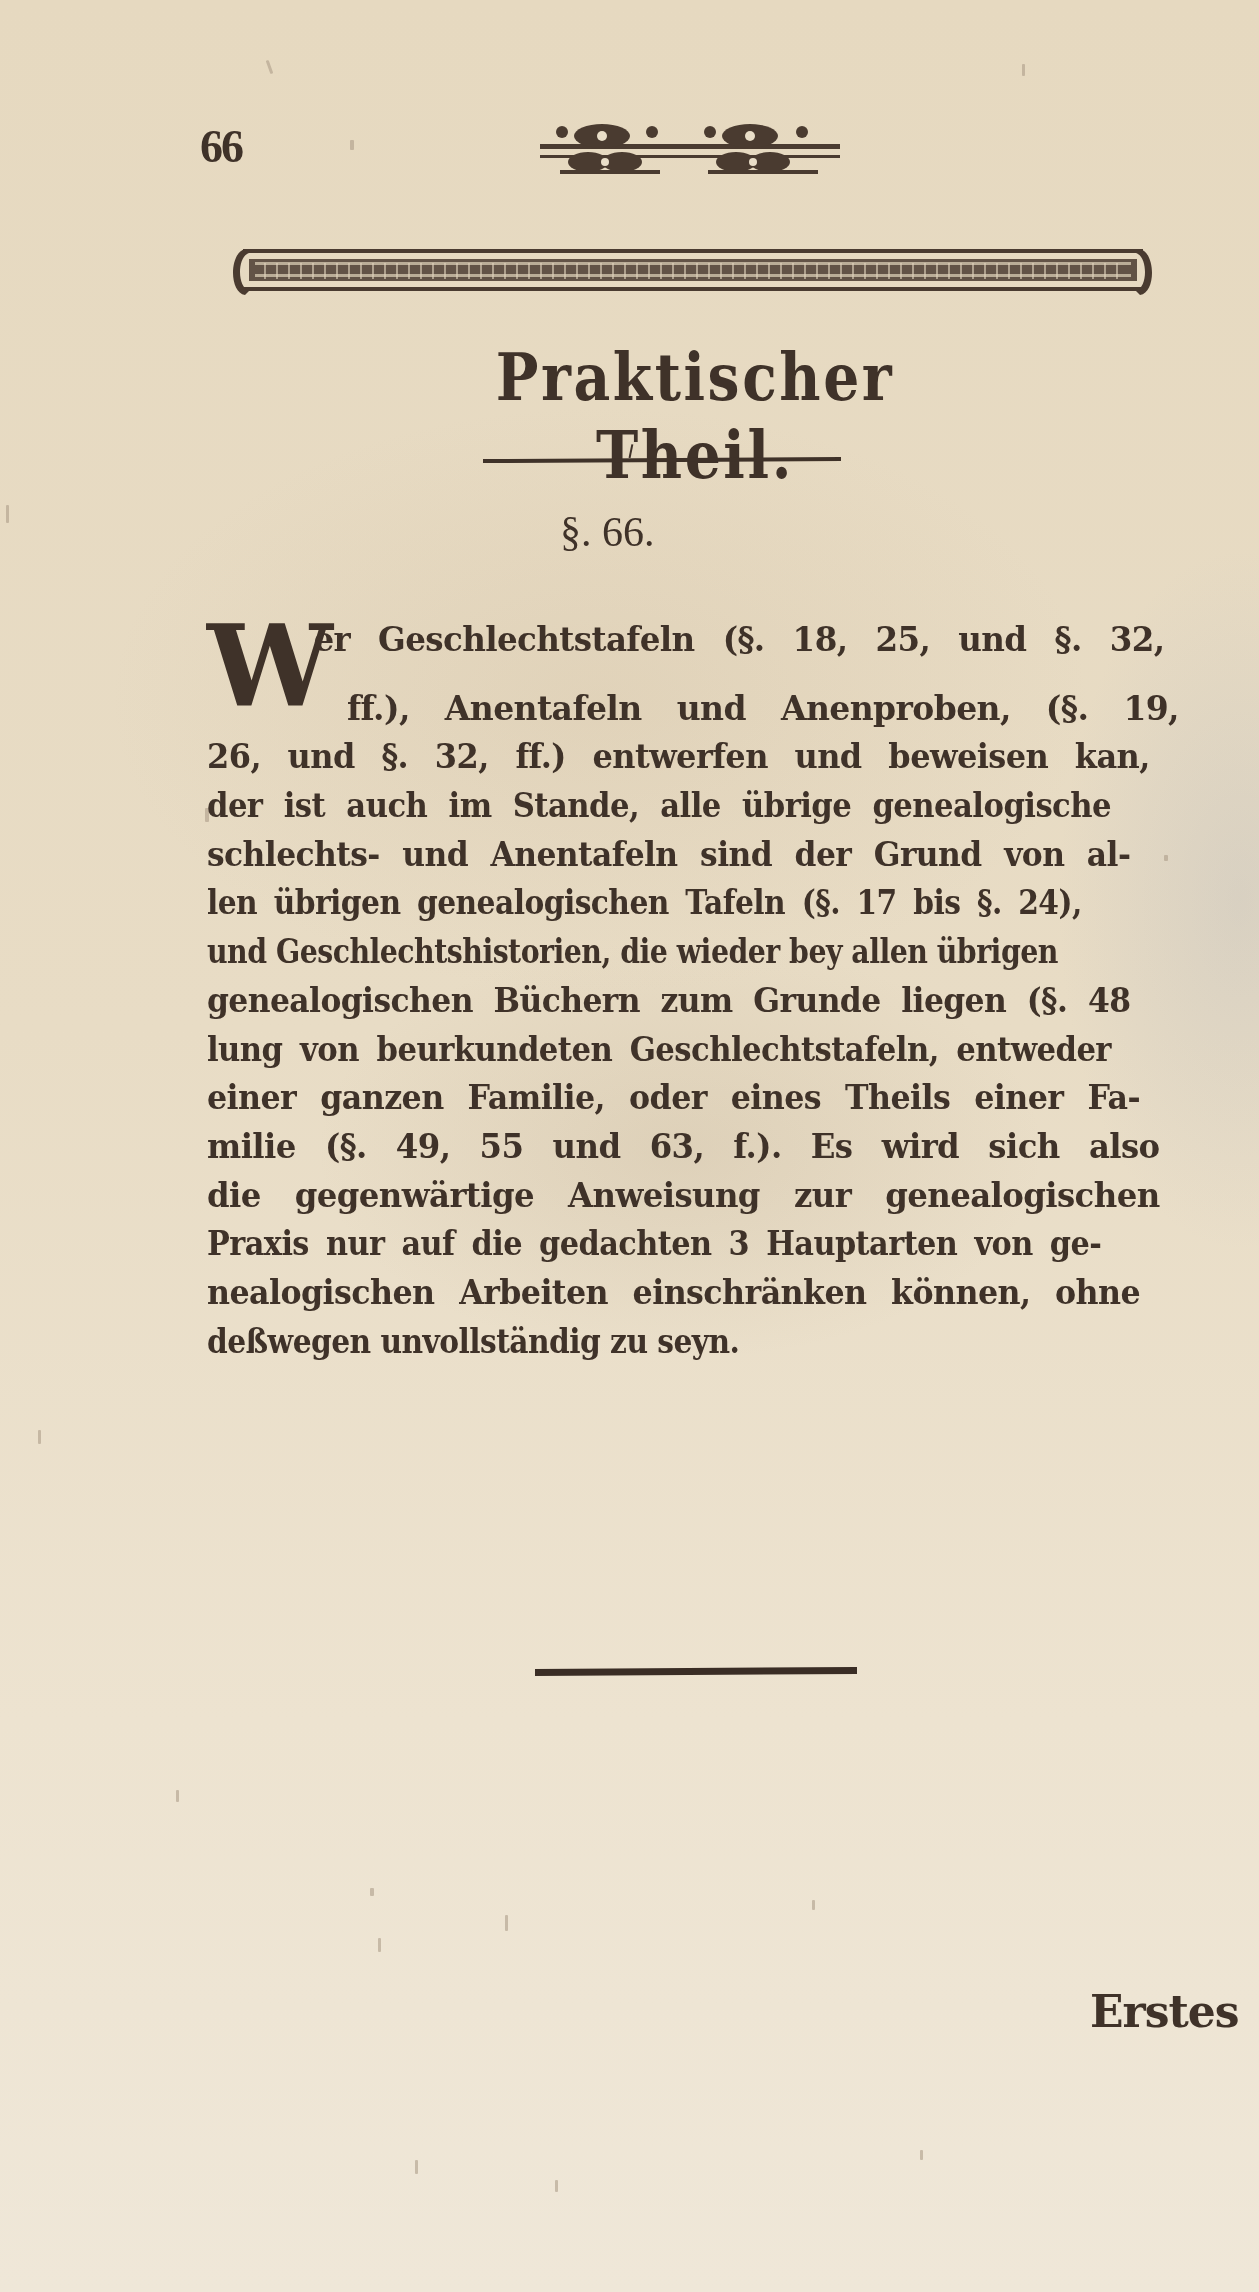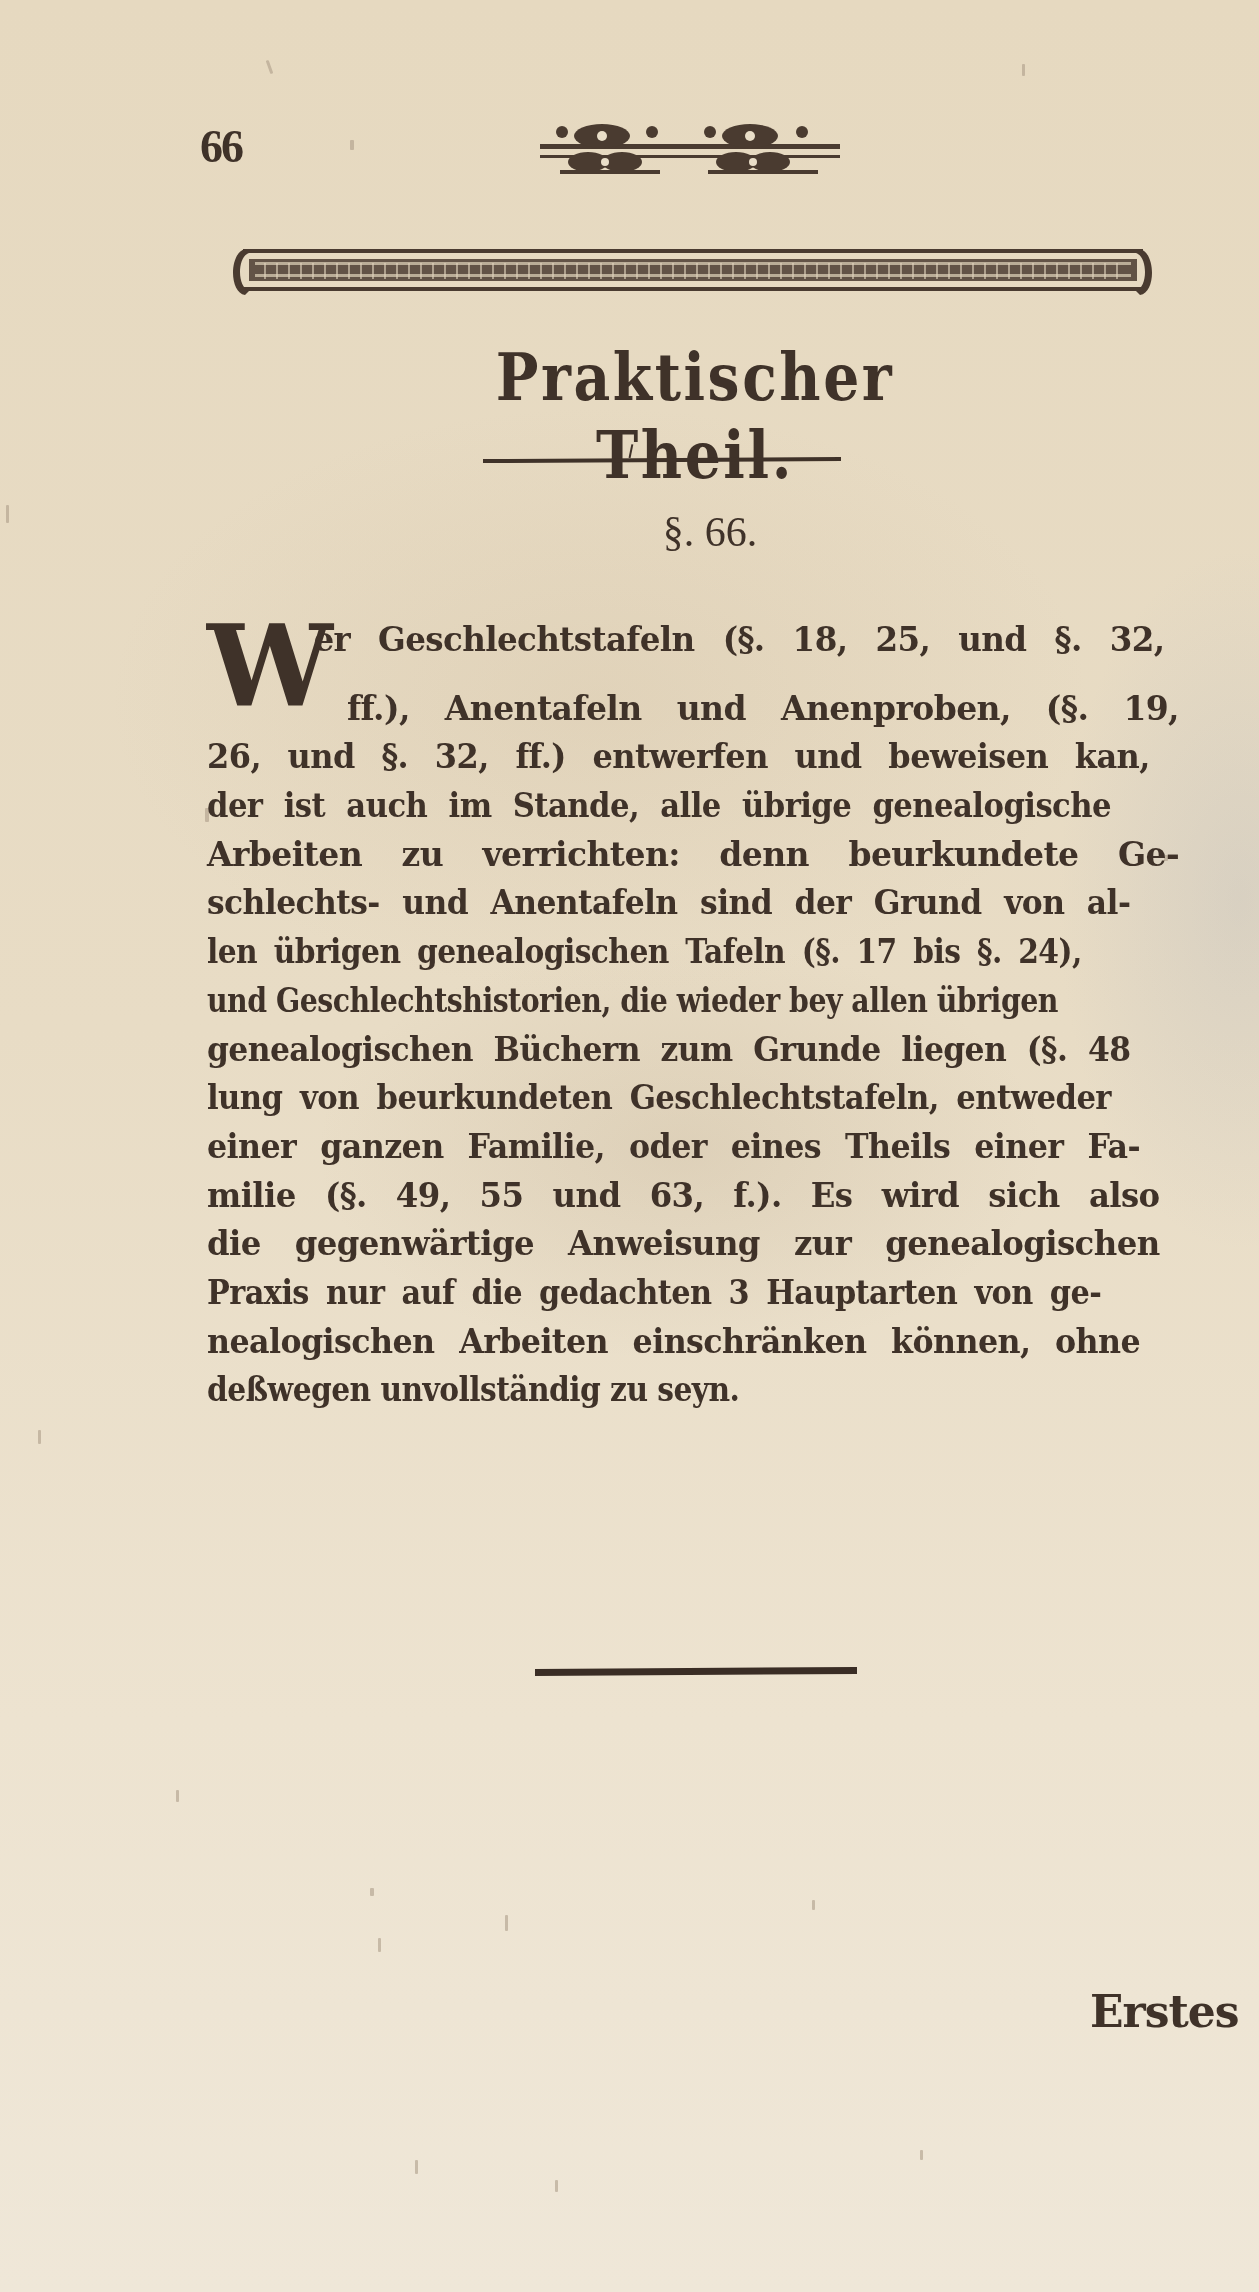--- a/index.html
+++ b/index.html
@@ -39,21 +39,21 @@
   .heading-rule {
     position: absolute; left: 483px; top: 458px; width: 358px; height: 4px;
     background: #3f3229; transform: rotate(-0.35deg);
   }
   .heading-rule::before {
     content: ""; position: absolute; left: 147px; top: -14px; width: 2px; height: 14px;
     background: #3f3229; transform: rotate(12deg);
   }
   .section-number {
     position: absolute; left: 560px; width: 300px; top: 508px;
-    text-align: center; font-size: 42px; font-family: "Liberation Serif", serif;
+    font-size: 42px; font-family: "Liberation Serif", serif;
   }
 
   .body-text {
     position: absolute; left: 207px; top: 616px; width: 972px;
   }
   .line {
     height: 48.7px; line-height: 48.7px; font-size: 33px; white-space: nowrap;
     font-family: "DejaVu Serif", serif; font-weight: bold;
     text-align: justify; text-align-last: justify;
     letter-spacing: -0.6px;
@@ -146,21 +146,20 @@
 <div class="heading">Praktischer Theil.</div>
 <div class="heading-rule"></div>
 <div class="section-number">§. 66.</div>
 
 <div class="body-text">
   <div class="drop-cap">W</div>
   <div class="line first" style="transform:scaleX(0.985)">er Geschlechtstafeln (§. 18, 25, und §. 32,</div>
   <div class="line second">ff.), Anentafeln und Anenproben, (§. 19,</div>
   <div class="line" style="transform:scaleX(0.97)">26, und §. 32, ff.) entwerfen und beweisen kan,</div>
   <div class="line" style="transform:scaleX(0.93)">der ist auch im Stande, alle übrige genealogische</div>
-  <div class="line">Arbeiten zu verrichten: denn beurkundete Ge-</div>
   <div class="line" style="transform:scaleX(0.95)">schlechts- und Anentafeln sind der Grund von al-</div>
   <div class="line" style="transform:scaleX(0.9)">len übrigen genealogischen Tafeln (§. 17 bis §. 24),</div>
   <div class="line" style="transform:scaleX(0.86)">und Geschlechtshistorien, die wieder bey allen übrigen</div>
   <div class="line" style="transform:scaleX(0.95)">genealogischen Büchern zum Grunde liegen (§. 48</div>
   <div class="line" style="transform:scaleX(0.93)">lung von beurkundeten Geschlechtstafeln, entweder</div>
   <div class="line" style="transform:scaleX(0.96)">einer ganzen Familie, oder eines Theils einer Fa-</div>
   <div class="line" style="transform:scaleX(0.98)">milie (§. 49, 55 und 63, f.). Es wird sich also</div>
   <div class="line" style="transform:scaleX(0.98)">die gegenwärtige Anweisung zur genealogischen</div>
   <div class="line" style="transform:scaleX(0.92)">Praxis nur auf die gedachten 3 Hauptarten von ge-</div>
   <div class="line" style="transform:scaleX(0.96)">nealogischen Arbeiten einschränken können, ohne</div>

